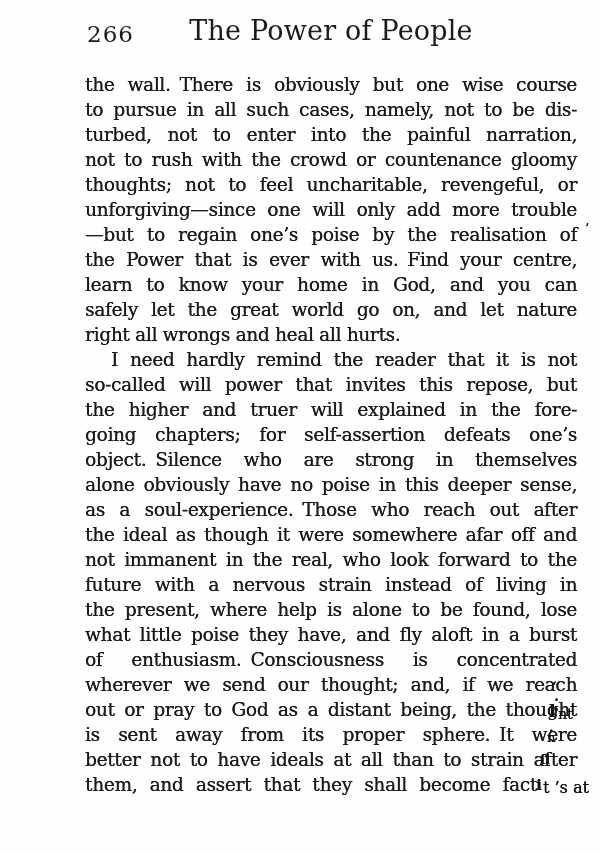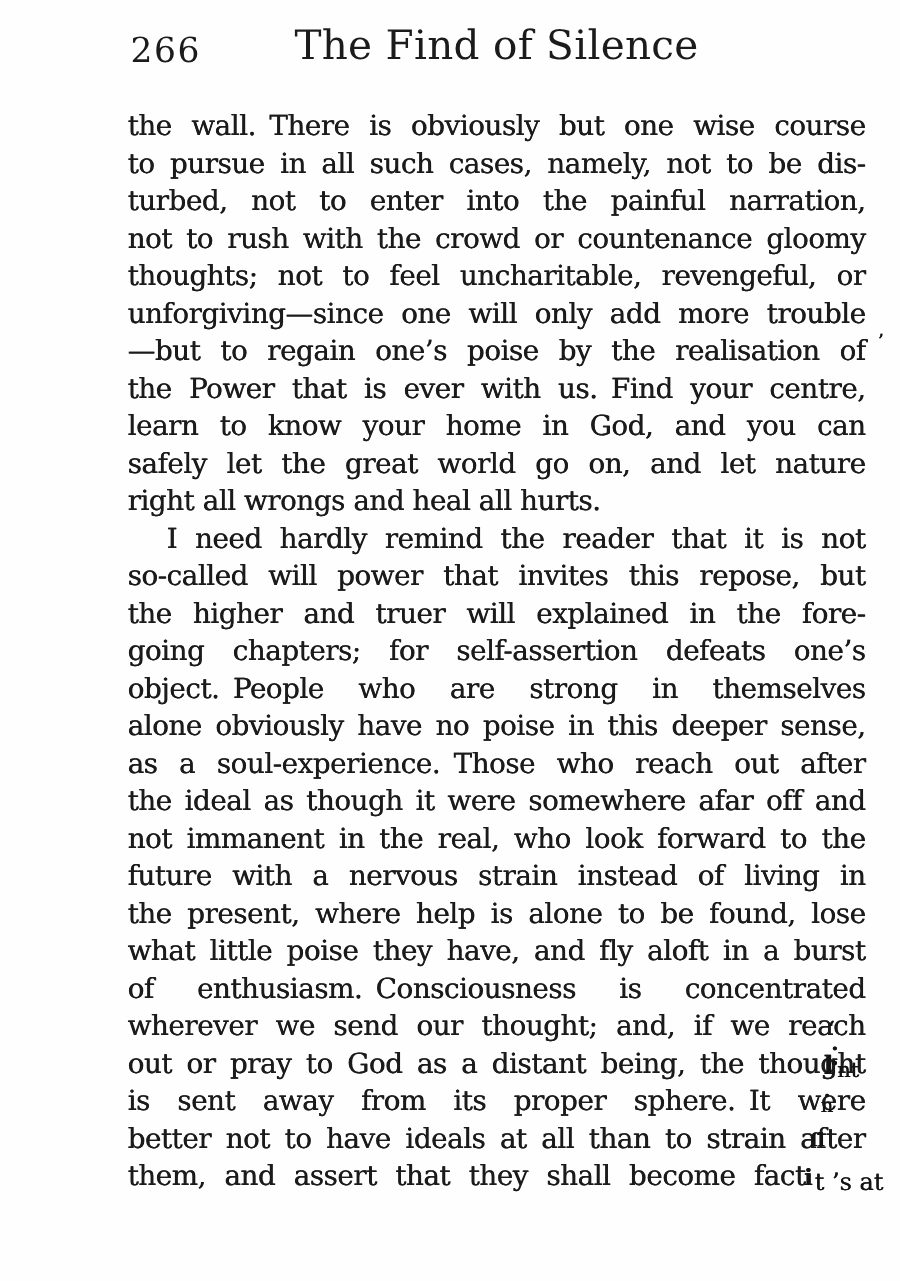--- a/index.html
+++ b/index.html
@@ -53,21 +53,21 @@
     white-space:pre;
     text-shadow:0.25px 0 0 currentColor;
   }
 </style>
 </head>
 <body>
 
 <div class="page" style="background: rgb(254, 254, 254); color: rgb(27, 27, 27);">
   <div class="header">
     <span class="pagenum">266</span>
-    <div class="title">The Find of Silence</div>
+    <div class="title">The Power of People</div>
   </div>
 
   <div class="body" id="body">
       <div class="para">
         <div class="line">the wall. There is obviously but one wise course</div>
         <div class="line">to pursue in all such cases, namely, not to be dis-</div>
         <div class="line">turbed, not to enter into the painful narration,</div>
         <div class="line">not to rush with the crowd or countenance gloomy</div>
         <div class="line">thoughts; not to feel uncharitable, revengeful, or</div>
         <div class="line">unforgiving—since one will only add more trouble</div>
@@ -75,21 +75,21 @@
         <div class="line">the Power that is ever with us. Find your centre,</div>
         <div class="line">learn to know your home in God, and you can</div>
         <div class="line">safely let the great world go on, and let nature</div>
         <div class="line para-end">right all wrongs and heal all hurts.</div>
       </div>
       <div class="para indent">
         <div class="line">I need hardly remind the reader that it is not</div>
         <div class="line">so-called will power that invites this repose, but</div>
         <div class="line">the higher and truer will explained in the fore-</div>
         <div class="line">going chapters; for self-assertion defeats one’s</div>
-        <div class="line">object. People who are strong in themselves</div>
+        <div class="line">object. Silence who are strong in themselves</div>
         <div class="line">alone obviously have no poise in this deeper sense,</div>
         <div class="line">as a soul-experience. Those who reach out after</div>
         <div class="line">the ideal as though it were somewhere afar off and</div>
         <div class="line">not immanent in the real, who look forward to the</div>
         <div class="line">future with a nervous strain instead of living in</div>
         <div class="line">the present, where help is alone to be found, lose</div>
         <div class="line">what little poise they have, and fly aloft in a burst</div>
         <div class="line">of enthusiasm. Consciousness is concentrated</div>
         <div class="line">wherever we send our thought; and, if we reach</div>
         <div class="line">out or pray to God as a distant being, the thought</div>

